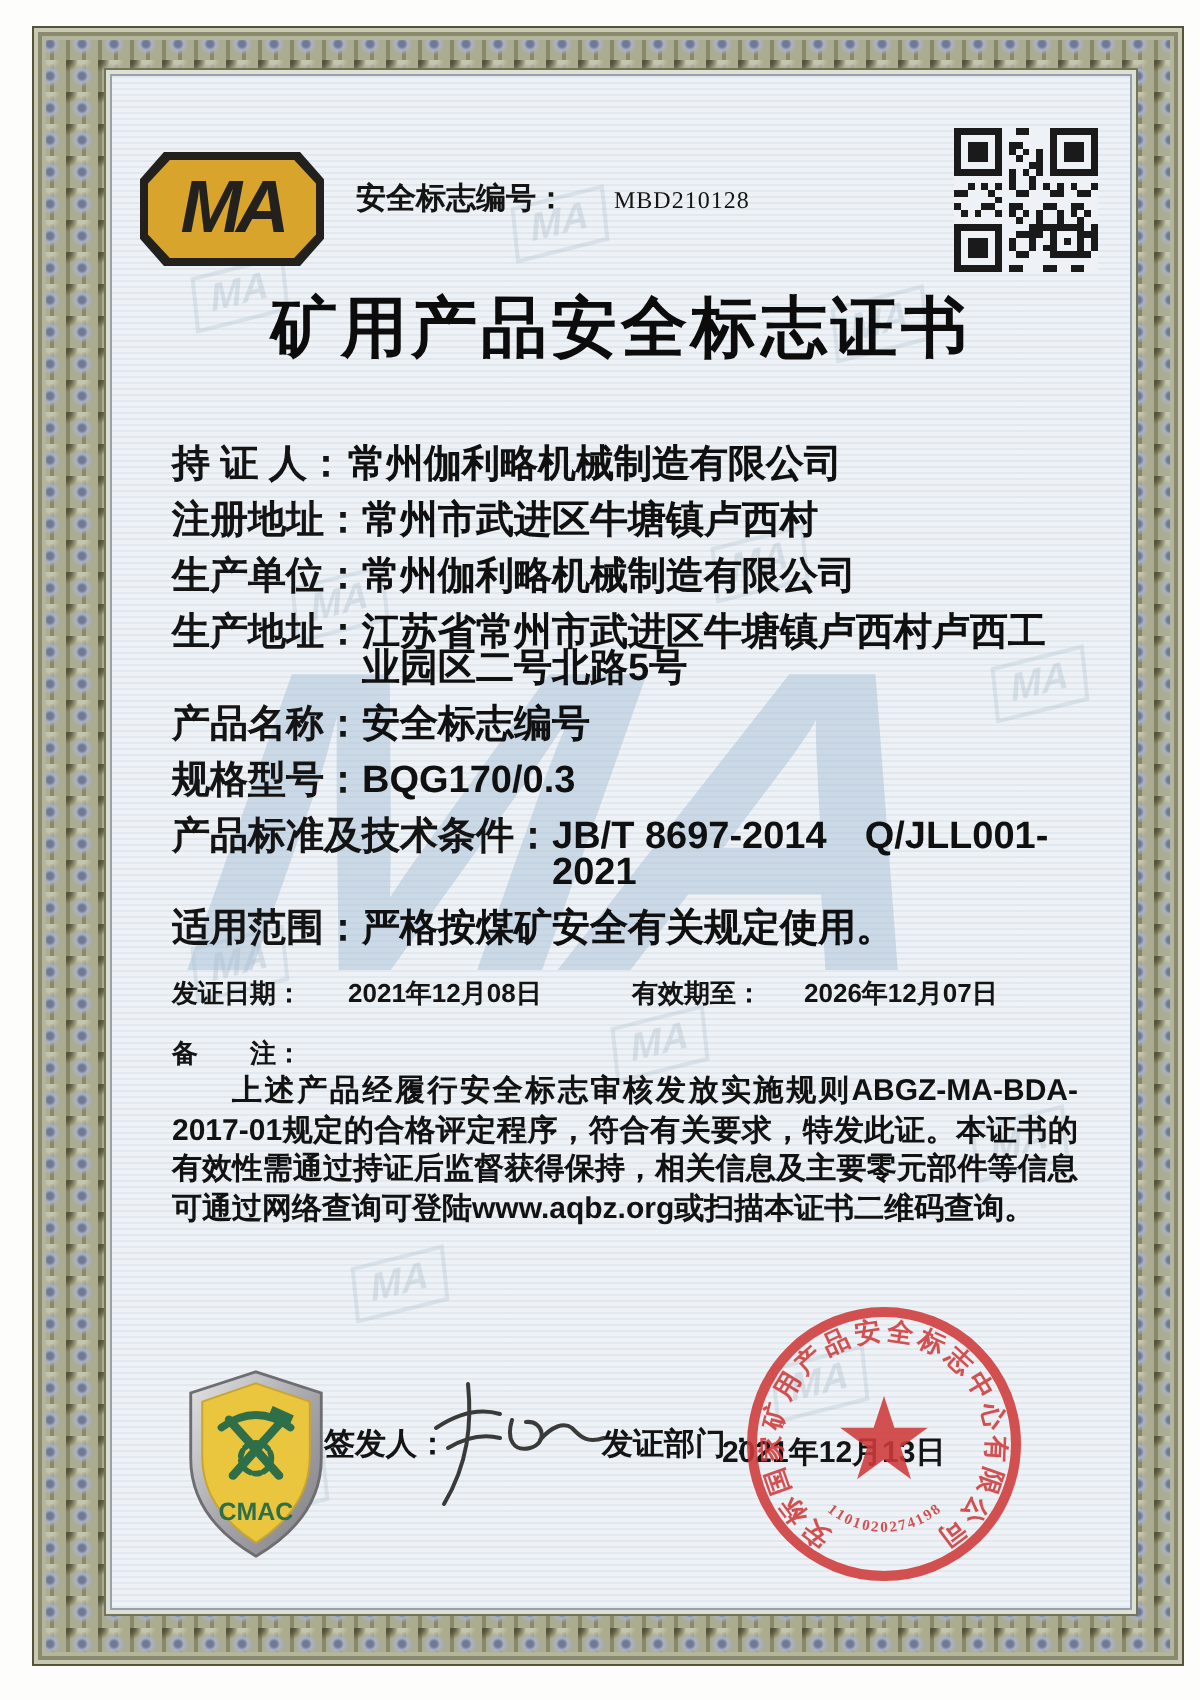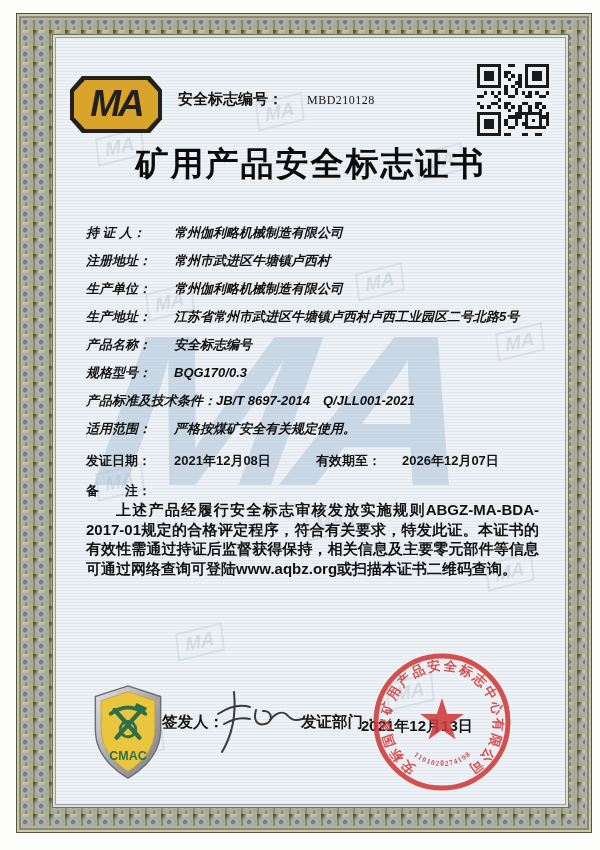--- a/index.html
+++ b/index.html
@@ -45,21 +45,21 @@
   .ma-logo .glyph{font-weight:900;font-style:italic;font-size:37px;letter-spacing:-3px;
     color:#23211d;transform:translateY(-1px);}
   .certno{position:absolute;left:122px;top:52px;white-space:nowrap;}
   .certno .lab{font-size:15px;font-weight:bold;text-align:right;}
   .certno .val{font-size:12px;font-family:Liberation Serif, serif;letter-spacing:.5px;margin-left:24px;}
   .qr{position:absolute;right:16px;top:26px;width:72px;height:72px;}
   .title{position:absolute;left:0;right:0;top:104px;text-align:center;
     font-family:"Liberation Serif",serif;font-weight:900;font-size:33px;letter-spacing:2px;color:#0c0c0c;}
   
   .fields{position:absolute;left:30px;right:26px;top:186px;}
-  .frow{display:flex;font-size:13px;line-height:18px;margin-bottom:10px;font-style:italic;}
+  .frow{display:flex;font-size:19px;line-height:18px;margin-bottom:10px;}
   .flabel{flex:0 0 88px;font-weight:bold;white-space:nowrap;}
   .fvalue{font-weight:bold;color:#101010;}
   .frow.wide .flabel{flex:0 0 auto;}
   .dates{display:flex;font-size:13px;line-height:18px;margin-top:14px;font-weight:bold;}
   .dates .l1{flex:0 0 88px;} .dates .v1{flex:0 0 128px;}
   .dates .l2{flex:0 0 86px;margin-left:14px;}
   .remark{display:flex;font-size:13px;font-weight:bold;margin-top:12px;}
   .remark .flabel{flex:0 0 88px;}
   .statement{font-size:15px;font-weight:bold;line-height:19.5px;
     text-align:justify;text-indent:2em;color:#121212;}

